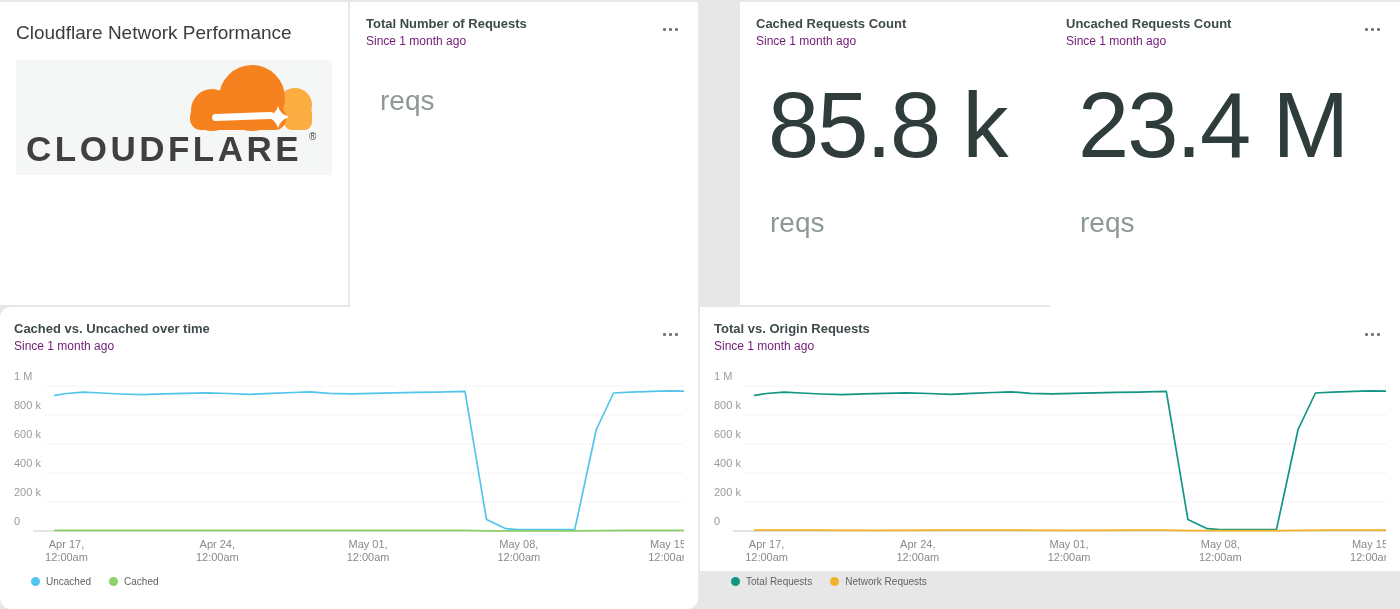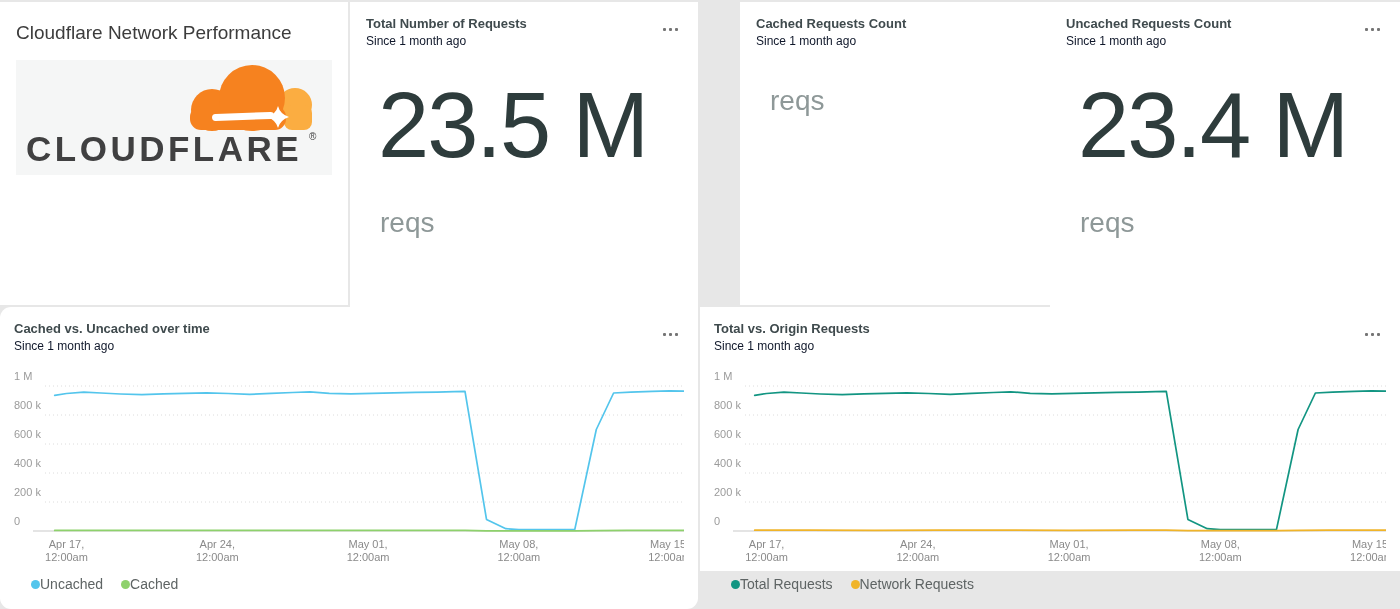--- a/index.html
+++ b/index.html
@@ -7,34 +7,34 @@
     font-family:"Liberation Sans",sans-serif;overflow:hidden;}
   .panel{position:absolute;background:#fff;box-sizing:border-box;}
   #p-logo{left:0;top:2px;width:348px;height:303px;padding:14px 16px;}
   #p-bb0{left:350px;top:2px;width:348px;height:322px;padding:14px 16px;}
   #p-bb1{left:740px;top:2px;width:348px;height:303px;padding:14px 16px;}
   #p-bb2{left:1050px;top:2px;width:350px;height:357px;padding:14px 16px;}
   #p-ch0{left:0;top:307px;width:698px;height:302px;padding:14px 14px 0;border-radius:11px;}
   #p-ch1{left:700px;top:307px;width:700px;height:264px;padding:14px 14px 0;}
 
   .panel-title{font-size:13px;font-weight:700;color:#3f4a4d;line-height:15px;}
-  .panel-sub{font-size:12px;color:#0f172a;margin-top:3px;line-height:15px;}
+  .panel-sub{font-size:12px;color:#701a75;margin-top:3px;line-height:15px;}
   .menu-dots{position:absolute;top:23px;right:17px;display:flex;gap:3px;cursor:pointer;padding:3px;}
   .menu-dots i{width:3px;height:3px;background:#757575;border-radius:1px;display:block;}
 
   .logo-title{font-size:19px;color:#3c3c3c;font-weight:400;margin:6px 0 16px 0;}
   .logo-box{background:#f5f6f6;width:316px;height:115px;}
 
   .bb-value{font-size:92px;color:#2e3c3c;letter-spacing:-2px;margin:30px 0 0 12px;line-height:1;font-weight:400;}
   .bb-unit{font-size:28px;color:#8e9898;margin:36px 0 0 14px;}
 
   .chart-plot{margin-top:10px;height:210px;overflow:hidden;}
   svg text{font-family:"Liberation Sans",sans-serif;}
   .legend{display:flex;gap:18px;margin:2px 0 0 17px;align-items:center;}
-  .legend-item{display:flex;align-items:center;font-size:14px;color:#5e6464;cursor:pointer;}
+  .legend-item{display:flex;align-items:center;gap:6px;font-size:10px;color:#5e6464;cursor:pointer;}
   .legend-dot{width:9px;height:9px;border-radius:50%;flex:none;}
 </style>
 </head>
 <body>
 
 <div class="dashboard">
 
   <section class="panel" id="p-logo">
     <h1 class="logo-title">Cloudflare Network Performance</h1>
     <div class="logo-box">
@@ -55,32 +55,32 @@
   </section>
 
   <section class="panel" id="p-bb0">
     <div class="panel-title">Total Number of Requests</div>
     <div class="panel-sub">Since 1 month ago</div>
     <div class="menu-dots">
         <i></i>
         <i></i>
         <i></i>
       </div>
-    <div class="bb-value">23.5 M</div>
     <div class="bb-unit">reqs</div>
   </section>
 
   <section class="panel" id="p-bb1">
     <div class="panel-title">Cached Requests Count</div>
     <div class="panel-sub">Since 1 month ago</div>
     <div class="menu-dots">
         <i></i>
         <i></i>
         <i></i>
       </div>
+    <div class="bb-value">85.8 k</div>
     <div class="bb-unit">reqs</div>
   </section>
 
   <section class="panel" id="p-bb2">
     <div class="panel-title">Uncached Requests Count</div>
     <div class="panel-sub">Since 1 month ago</div>
     <div class="menu-dots">
         <i></i>
         <i></i>
         <i></i>

